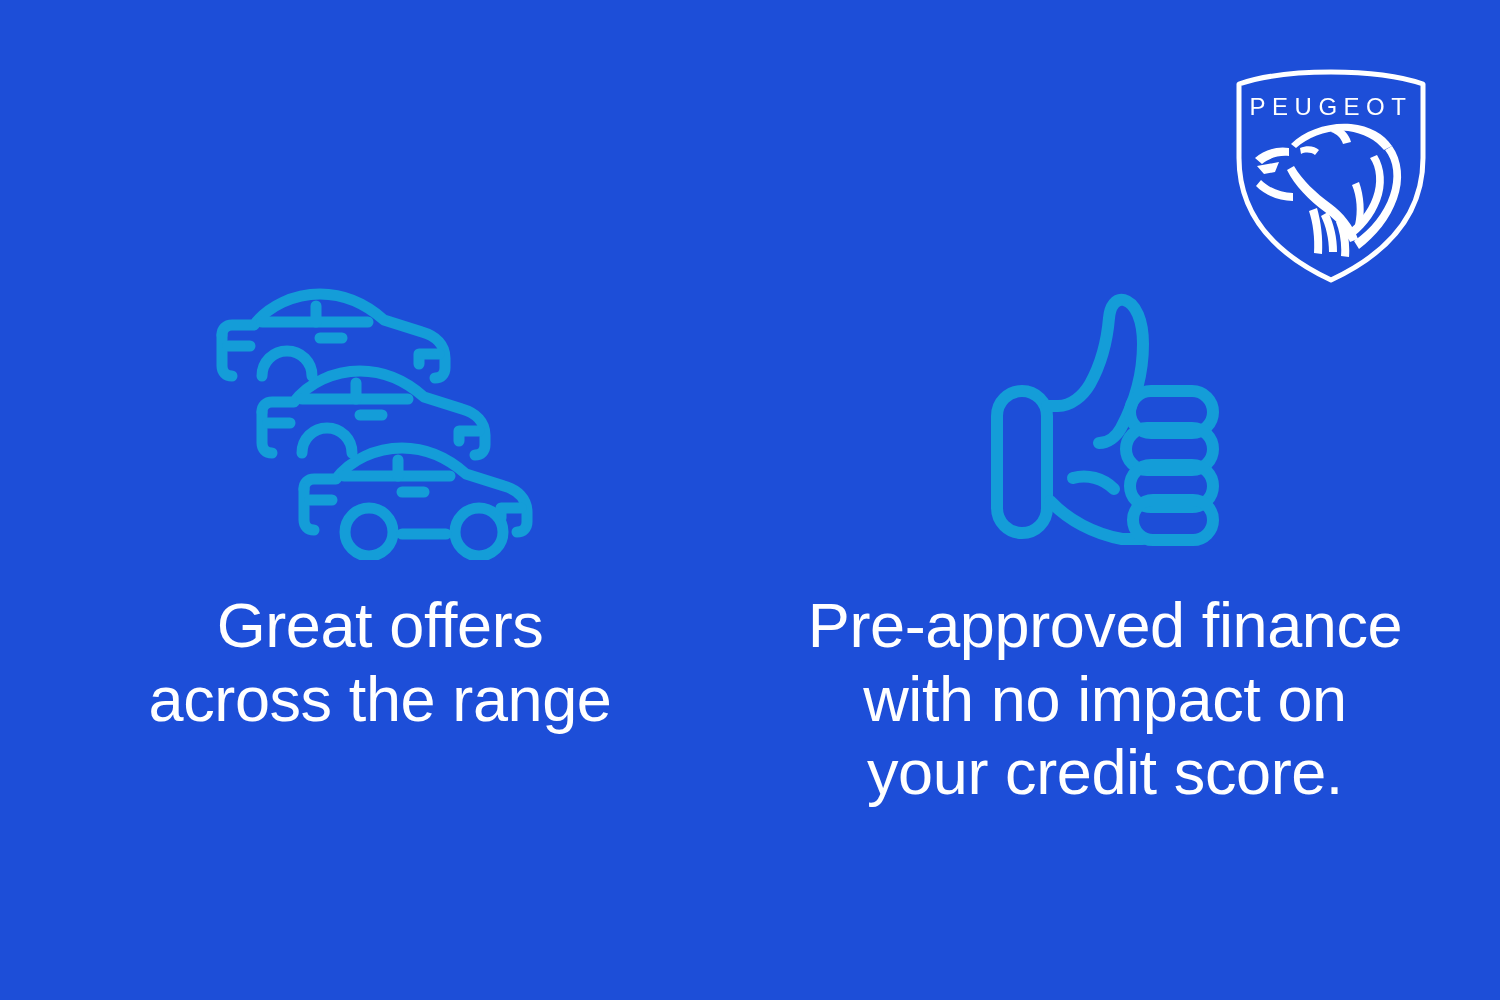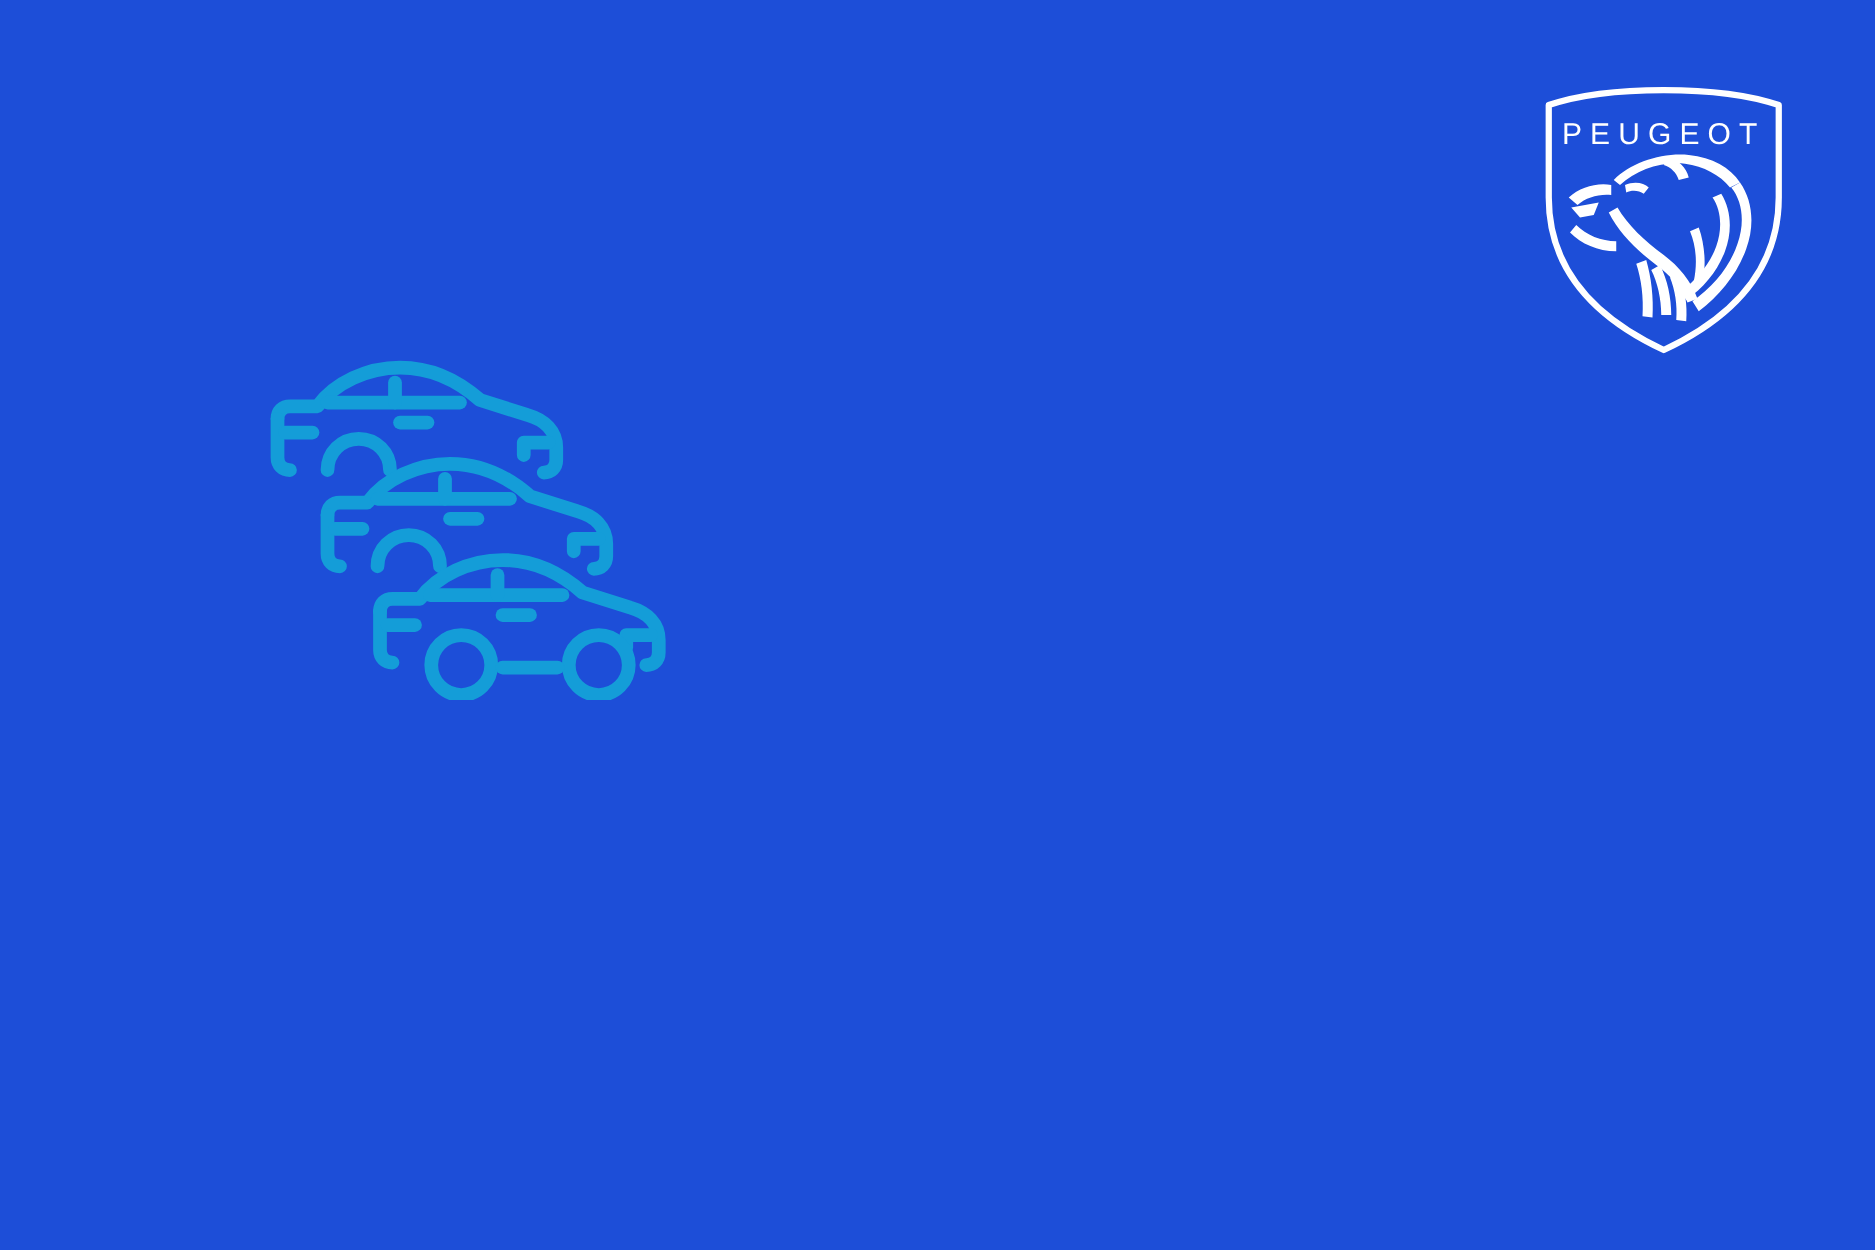--- a/index.html
+++ b/index.html
@@ -166,17 +166,49 @@
 
               <circle cx="71" cy="90" r="24"></circle>
               <circle cx="181" cy="90" r="24"></circle>
 
               <path d="M104 92 L 148 92"></path>
             </g>
 
           </g>
         </svg>
       </div>
+      <div class="feature-text">Great offers across the range</div>
     </div>
 
+    <div class="feature feature-right">
+      <div class="feature-icon">
+        <svg width="230" height="265" viewBox="0 0 230 265" xmlns="http://www.w3.org/2000/svg" aria-hidden="true">
+          <g fill="none" stroke="#149DD8" stroke-width="12" stroke-linecap="round" stroke-linejoin="round">
+
+            <rect x="7" y="103" width="50" height="142" rx="25"></rect>
+
+            <path d="M57 118 L 68 118
+                     C 81 118, 93 108, 100 96
+                     C 110 78, 117 54, 119 30
+                     C 120 18, 126 10, 134 12
+                     C 146 15, 153 33, 153 56
+                     C 153 86, 144 116, 131 140
+                     C 126 149, 118 155, 109 155"></path>
+
+            <path d="M83 190 C 97 186, 113 190, 124 201"></path>
+
+            <path d="M60 213 C 78 232, 104 246, 132 251 L 153 251"></path>
+
+            <rect x="140" y="103" width="83" height="42" rx="21"></rect>
+
+            <rect x="136" y="140" width="87" height="42" rx="21"></rect>
+
+            <rect x="140" y="177" width="83" height="42" rx="21"></rect>
+
+            <rect x="143" y="212" width="80" height="40" rx="20"></rect>
+          </g>
+        </svg>
+      </div>
+      <div class="feature-text">Pre-approved finance with no impact on your credit score.</div>
+    </div>
 
   </div>
 </div>
 
 </body></html>

